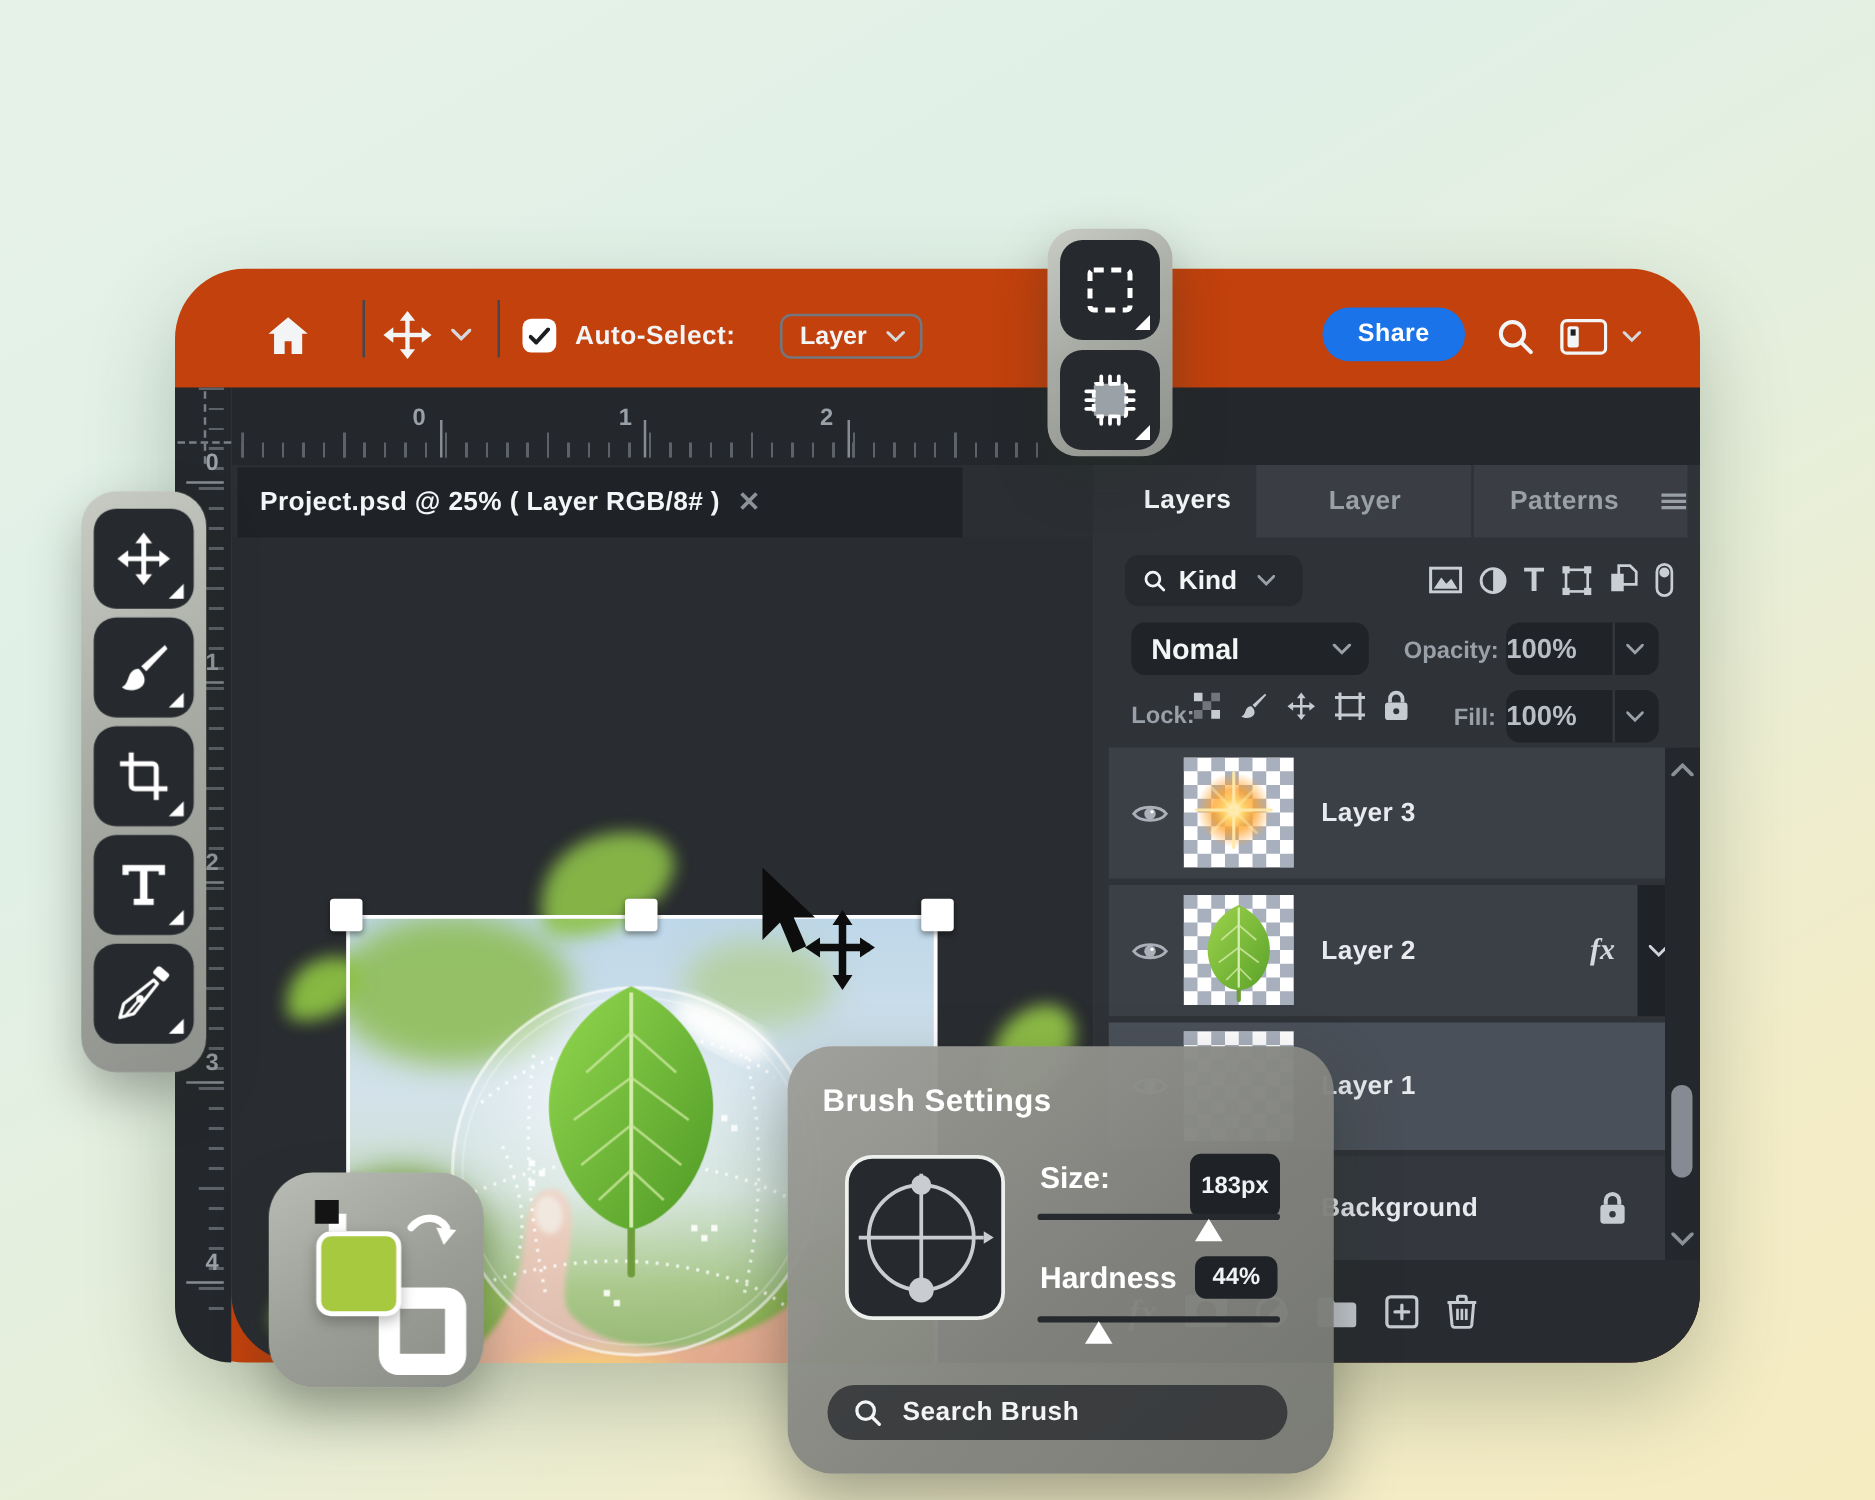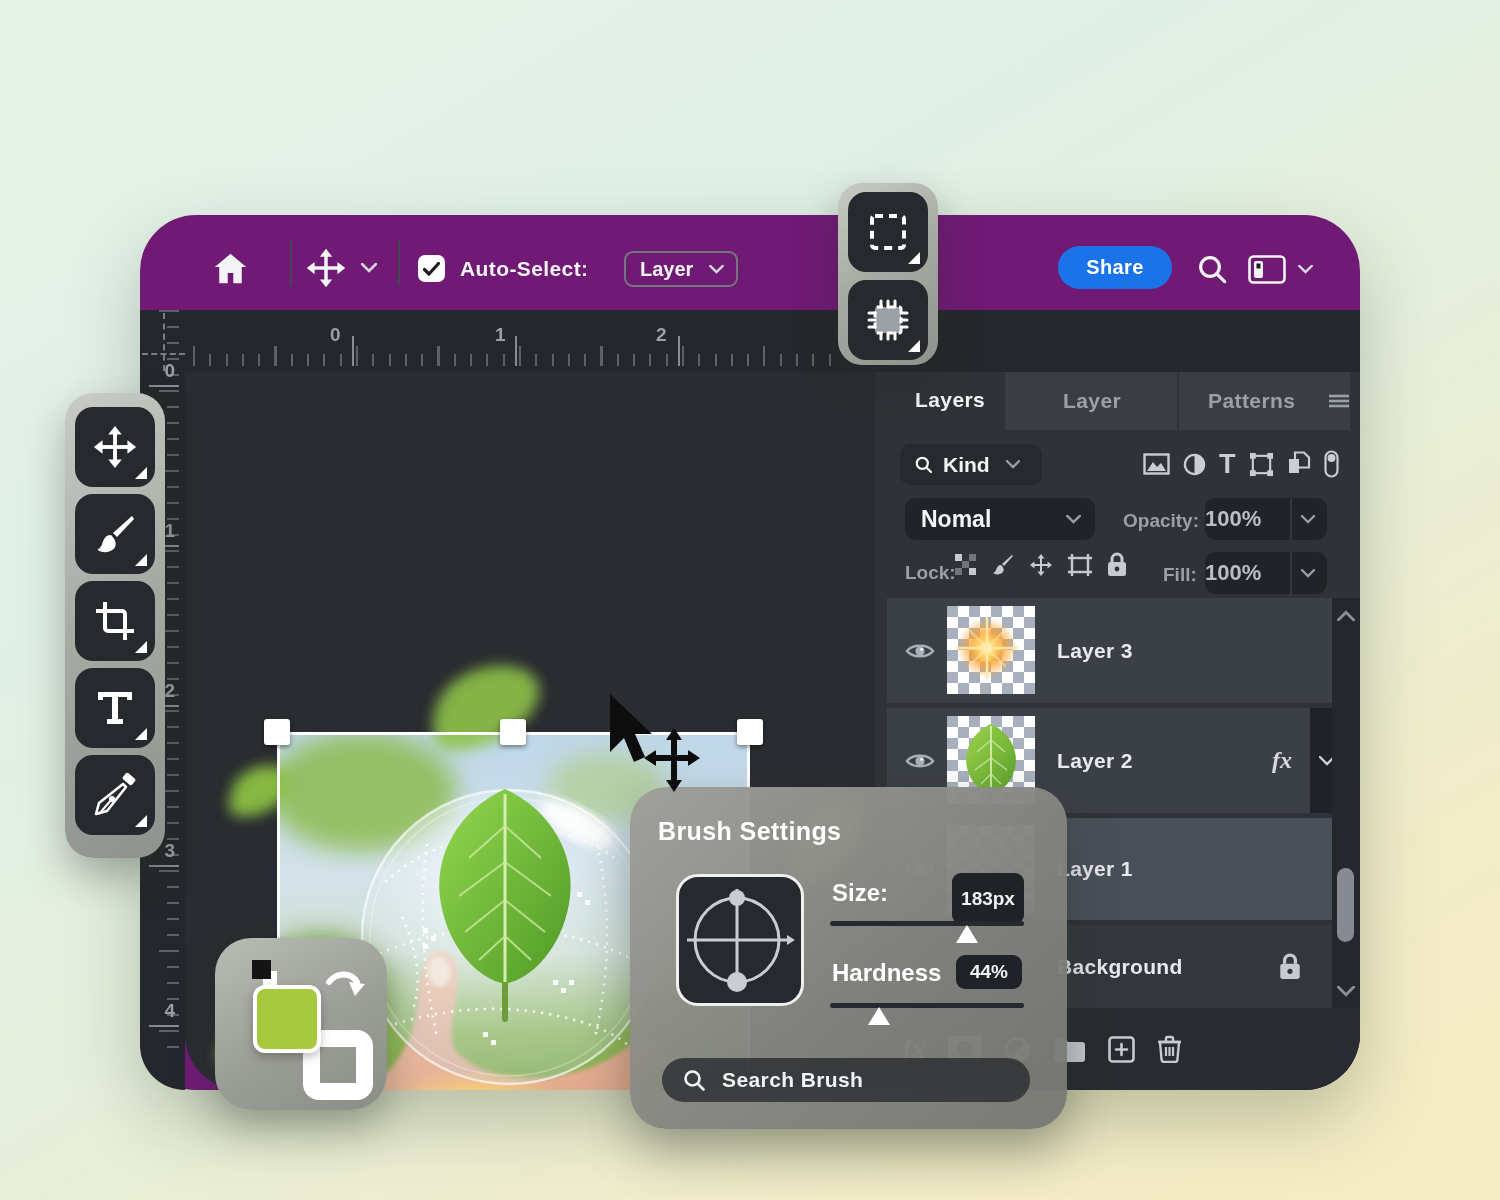--- a/index.html
+++ b/index.html
@@ -5,21 +5,21 @@
   * { margin:0; padding:0; box-sizing:border-box; }
   html,body { width:1500px; height:1200px; overflow:hidden; }
   body {
     font-family:"Liberation Sans", sans-serif;
     background:linear-gradient(150deg,#e7f2e7 0%,#e0f0e7 30%,#e6efdc 55%,#f2ecc8 80%,#f6ecc2 100%);
     position:relative;
   }
   .abs { position:absolute; }
 
   
-  .app { left:140px; top:215px; width:1220px; height:875px; background:#701a75;
+  .app { left:140px; top:215px; width:1220px; height:875px; background:#c2410c;
          border-radius:56px; box-shadow:0 30px 70px rgba(45,70,45,.28); }
 
   
   .topbar { left:0; top:0; width:1220px; height:95px; }
   .tb-divider { width:2px; height:46px; background:#44474c; top:25px; }
   .tb-label { color:#f2f4f6; font-size:21px; font-weight:bold; letter-spacing:.4px; }
   .checkbox { width:27px; height:27px; background:#fff; border-radius:7px; display:flex; align-items:center; justify-content:center; }
   .dropdown-pill { border:2px solid #74787e; border-radius:9px; height:36px; display:flex; align-items:center;
                    padding:0 12px 0 14px; gap:16px; color:#f2f4f6; font-weight:bold; font-size:20px; }
   .share-btn { width:114px; height:43px; border-radius:22px; background:#1a73e8; color:#fff;
@@ -97,21 +97,21 @@
   
   .swatch-card { left:215px; top:938px; width:172px; height:172px; border-radius:36px;
        background:linear-gradient(150deg,#b9bcb4 0%,#9b9e96 55%,#8b8e86 100%); box-shadow:0 18px 40px rgba(40,50,40,.35); }
   .fg-swatch { position:absolute; left:38px; top:47px; width:68px; height:68px; background:#a6c93f;
                border:4px solid #fff; border-radius:12px; box-shadow:0 4px 10px rgba(0,0,0,.25); z-index:2;}
   .bg-swatch { position:absolute; left:88px; top:92px; width:70px; height:70px; border:17px solid #fff; border-radius:16px; }
   .mini-black { position:absolute; left:37px; top:22px; width:19px; height:19px; background:#141414; z-index:1;}
   .mini-white { position:absolute; left:48px; top:33px; width:14px; height:14px; background:#fff; }
 
   
-  .brush-panel { left:630px; top:787px; width:437px; height:342px; border-radius:36px;
+  .brush-panel { left:630px; top:837px; width:437px; height:342px; border-radius:36px;
       background:linear-gradient(140deg,rgba(158,159,153,.97) 0%,rgba(131,132,127,.97) 55%,rgba(118,120,115,.97) 100%);
       box-shadow:0 22px 50px rgba(40,50,40,.4); }
   .brush-title { position:absolute; left:28px; top:30px; color:#fff; font-size:25px; font-weight:bold; letter-spacing:.4px; }
   .brush-preview { position:absolute; left:46px; top:87px; width:128px; height:132px; background:#26292d;
                    border:3px solid #eef0ee; border-radius:22px; }
   .b-label { position:absolute; color:#fff; font-weight:bold; }
   .b-badge { position:absolute; background:#1f2226; border-radius:9px; color:#f0f2f4; font-size:19px; font-weight:bold;
              display:flex; align-items:center; justify-content:center; }
   .slider-track { position:absolute; height:5px; background:#26292d; border-radius:3px; }
   .slider-thumb { position:absolute; width:0; height:0; border-left:11px solid transparent; border-right:11px solid transparent;
@@ -206,20 +206,26 @@
     <span class="num-v" style="top:50px;">0</span>
     <span class="num-v" style="top:210px;">1</span>
     <span class="num-v" style="top:370px;">2</span>
     <span class="num-v" style="top:530px;">3</span>
     <span class="num-v" style="top:690px;">4</span>
   </div>
   <div class="abs dash-v"></div>
   <div class="abs dash-h"></div>
 
   <div class="abs canvas">
+    <div class="tabbar">
+      <div class="doc-tab">
+        <span class="title">Project.psd @ 25% ( Layer RGB/8# )</span>
+        <span class="close">✕</span>
+      </div>
+    </div>
 
     <div class="photo">
       <svg width="473" height="441" viewBox="0 0 473 441">
         <defs>
           <linearGradient id="skyg" x1="0" y1="0" x2="0" y2="1">
             <stop offset="0" stop-color="#bed7e9"></stop>
               <stop offset=".32" stop-color="#d3e2ea"></stop>
             <stop offset=".5" stop-color="#cfe0d2"></stop>
               <stop offset=".68" stop-color="#97bd62"></stop>
             <stop offset=".85" stop-color="#7ca741"></stop>

